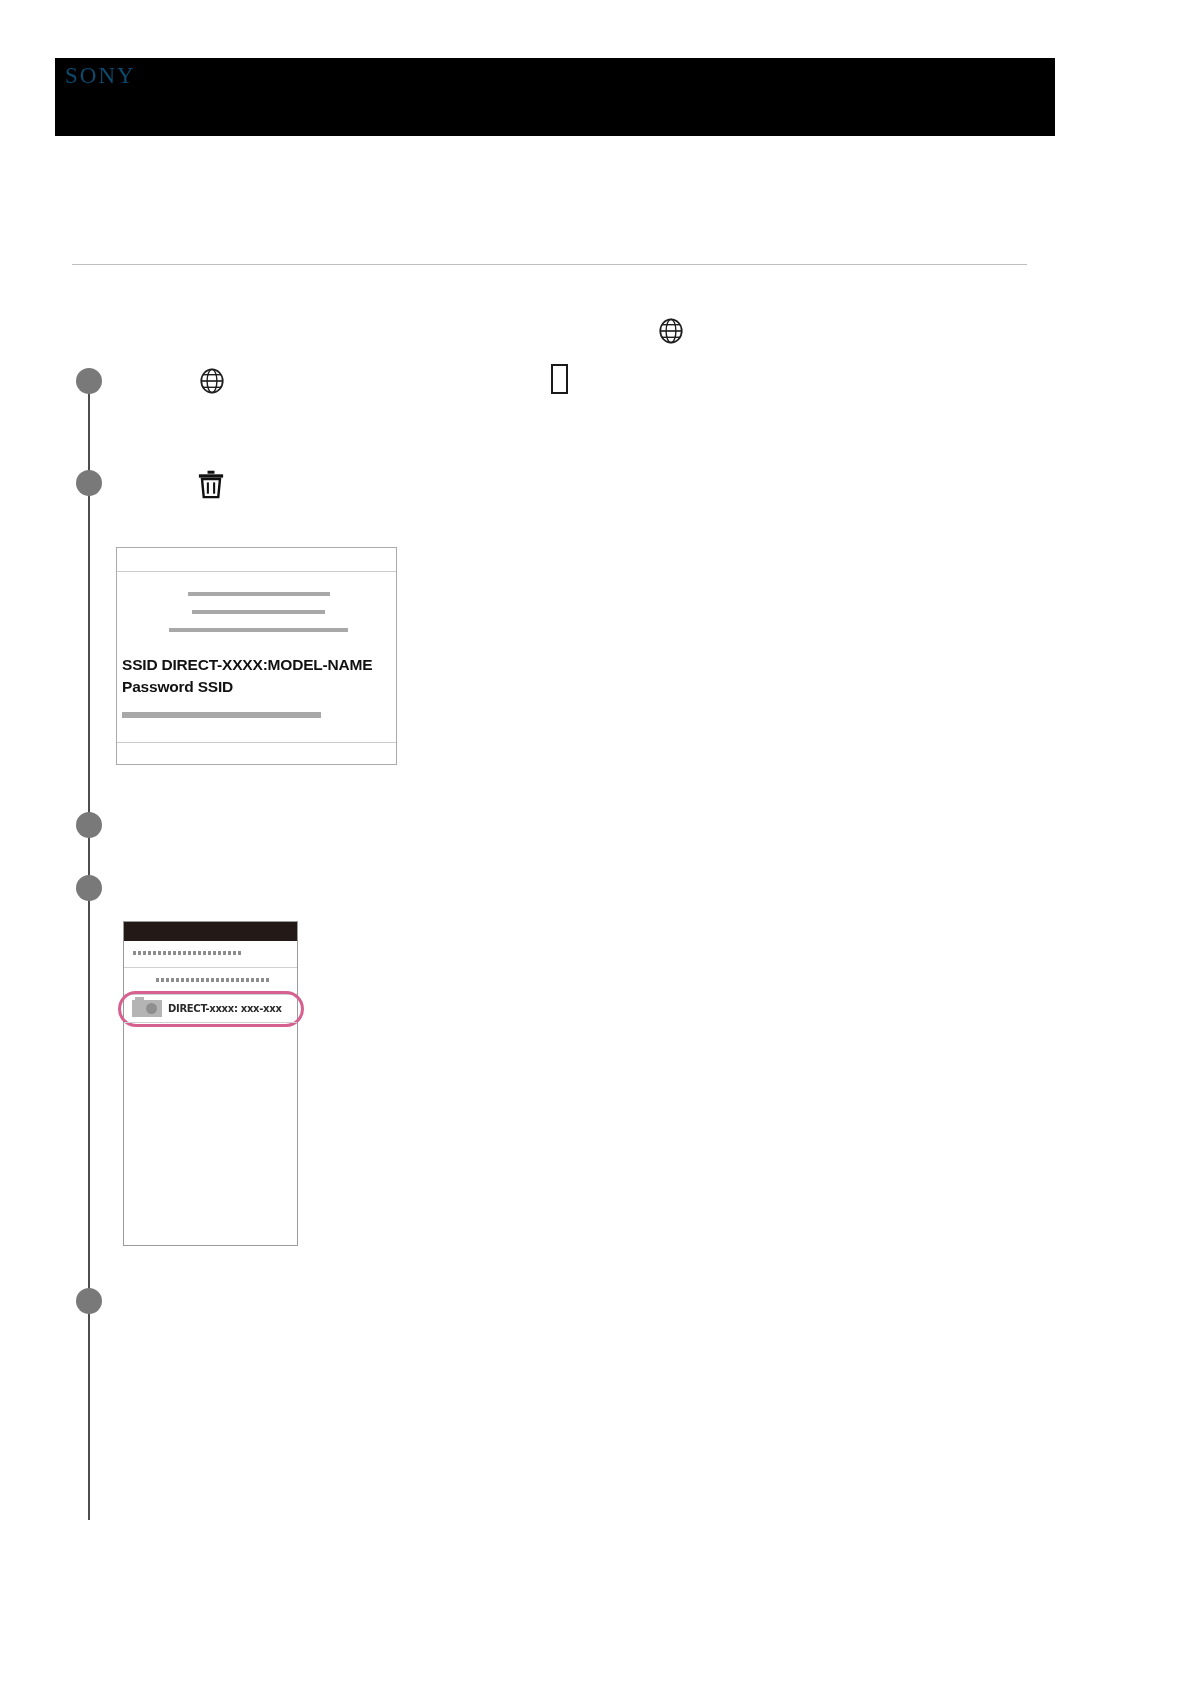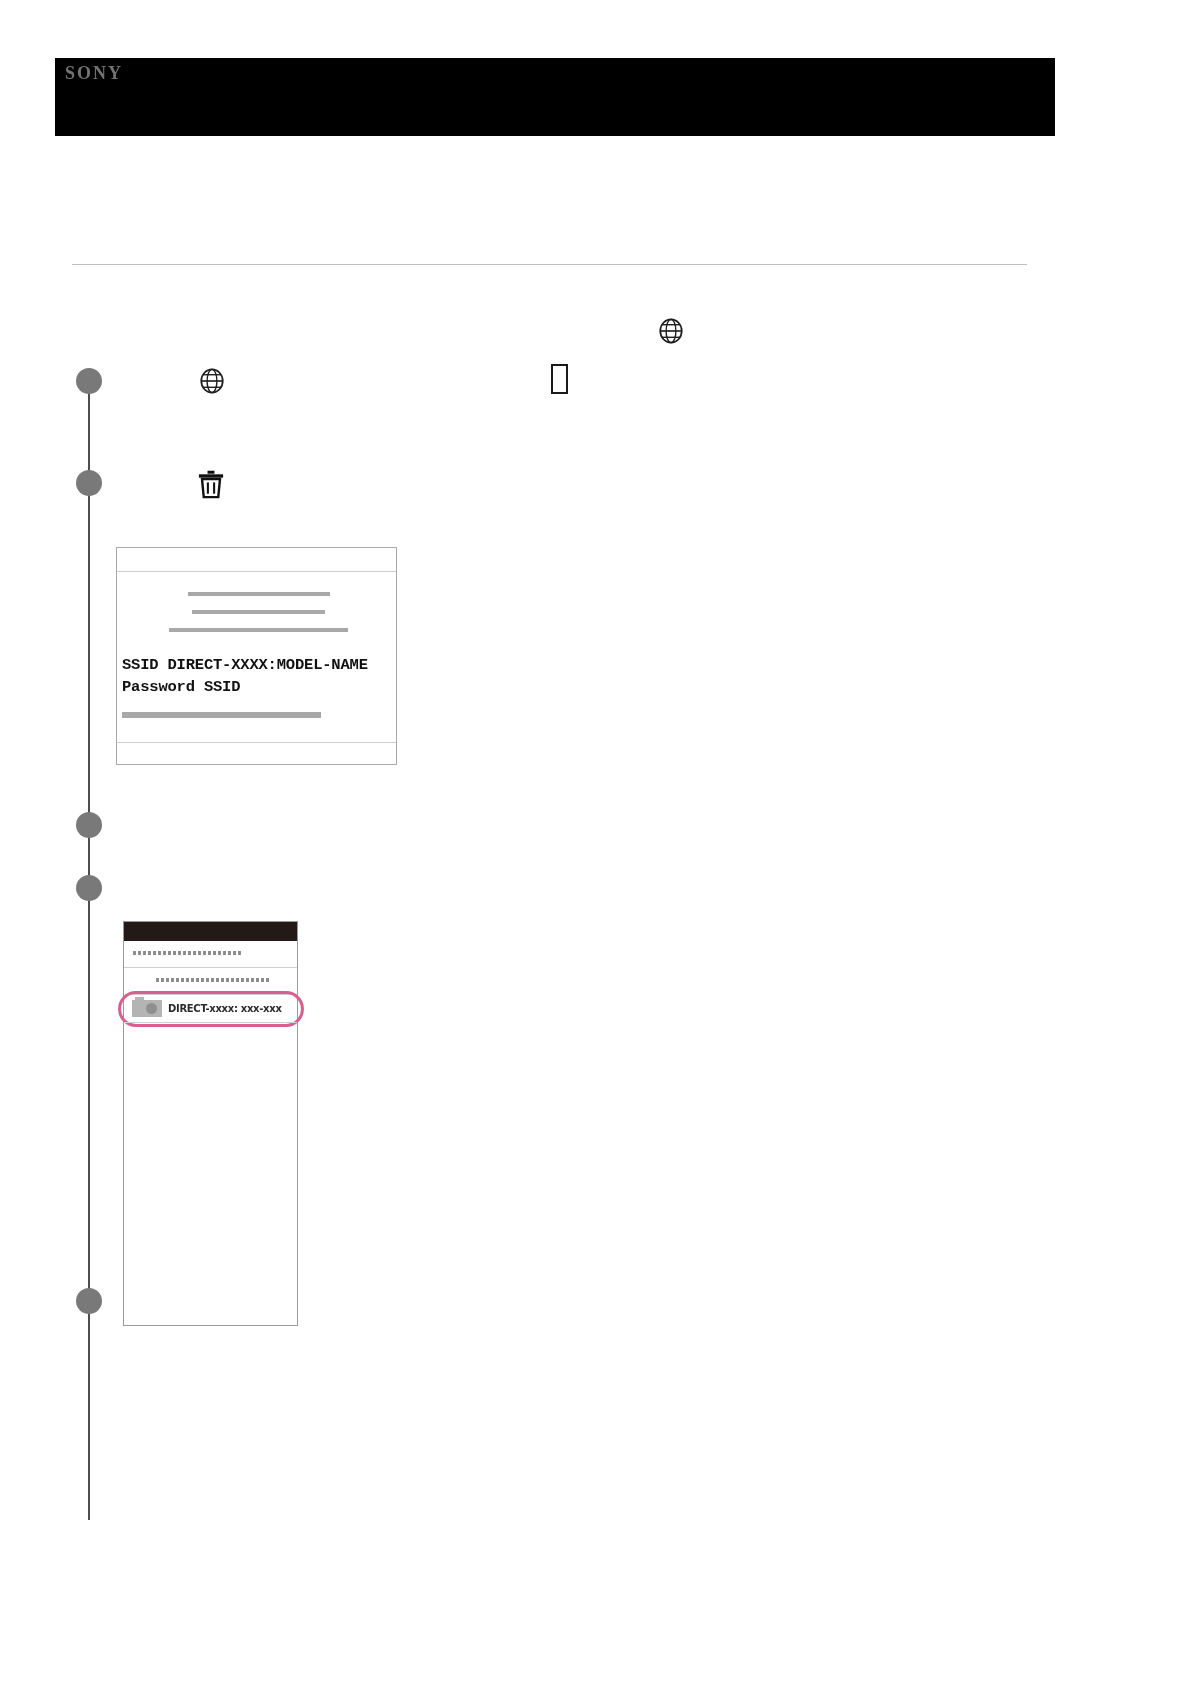--- a/index.html
+++ b/index.html
@@ -21,24 +21,24 @@
     left: 55px;
     top: 58px;
     width: 1000px;
     height: 78px;
     background: #000000;
   }
   .sony-logo {
     position: absolute;
     left: 65px;
     top: 64px;
-    color: #737373;
+    color: #0c4a6e;
     font-family: "Liberation Serif", serif;
-    font-weight: bold;
-    font-size: 18px;
+    font-weight: normal;
+    font-size: 23px;
     letter-spacing: 2.0px;
     line-height: 1;
   }
 
   
   .title-rule {
     position: absolute;
     left: 72px;
     top: 264px;
     width: 955px;
@@ -130,36 +130,36 @@
     background: #a8a8a8;
   }
   .ssid-card .gl1 { left: 71px; top: 44px;  width: 142px; height: 4px; }
   .ssid-card .gl2 { left: 75px; top: 62px;  width: 133px; height: 4px; }
   .ssid-card .gl3 { left: 52px; top: 80px;  width: 179px; height: 4px; }
   .ssid-card .gl4 { left: 5px;  top: 164px; width: 199px; height: 6px; }
   .ssid-card .label {
     position: absolute;
     left: 5px;
     color: #111111;
-    font-family: Liberation Mono, monospace;
+    font-family: Liberation Sans, sans-serif;
     font-weight: bold;
     font-size: 15.5px;
     letter-spacing: -0.2px;
     white-space: nowrap;
   }
   .ssid-card .l-ssid { top: 108px; }
   .ssid-card .l-pass { top: 130px; }
 
   
   .phone {
     position: absolute;
     left: 123px;
     top: 921px;
     width: 175px;
-    height: 405px;
+    height: 325px;
     border: 1px solid #9a9a9a;
     background: #ffffff;
     box-sizing: border-box;
   }
   .phone .titlebar {
     position: absolute;
     left: 0; top: 0;
     width: 100%;
     height: 19px;
     background: #231a17;

